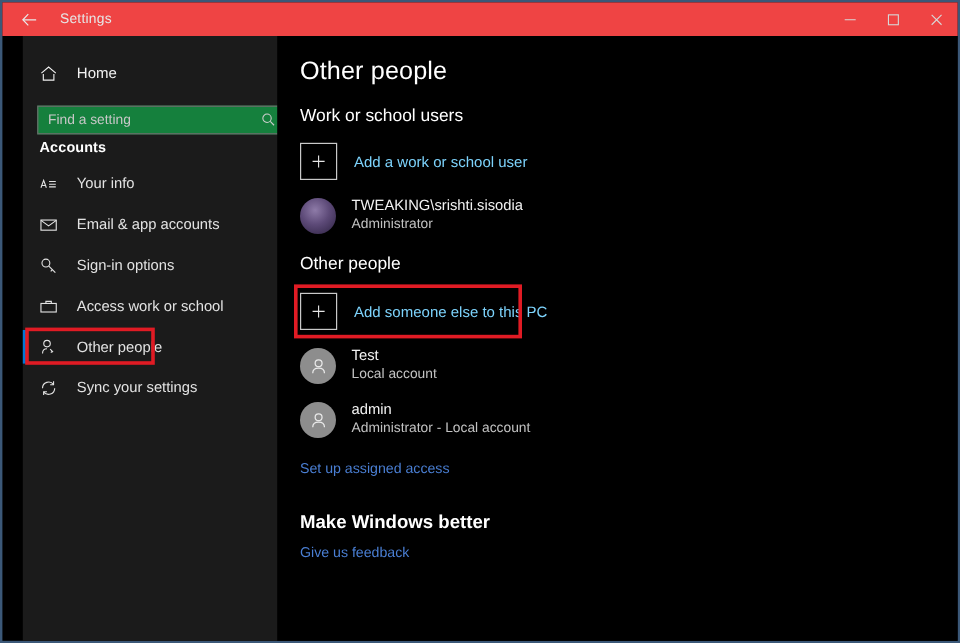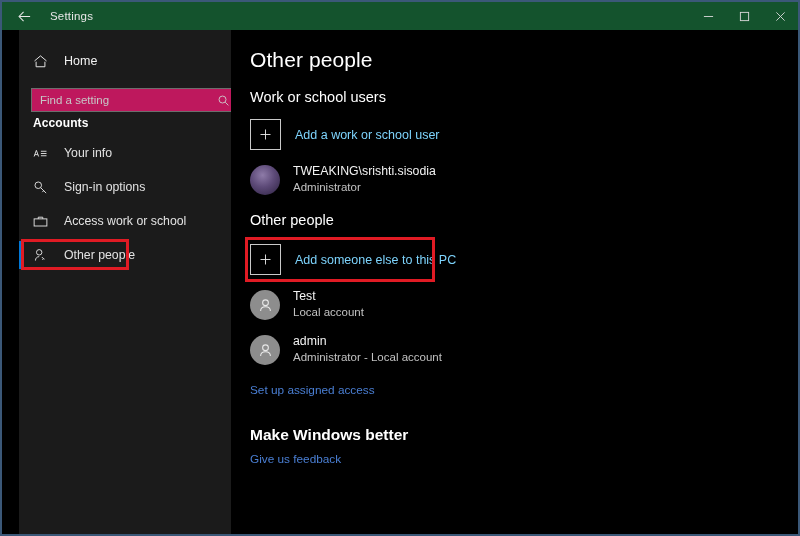--- a/index.html
+++ b/index.html
@@ -13,21 +13,21 @@
     position:relative;
     width:800px; height:536px;
     background:#000;
     border:2px solid #3b5878;
     border-top-width:2px;
   }
   
   #titlebar {
     position:absolute; top:0; left:0;
     width:796px; height:28px;
-    background:#14532d;
+    background:#ef4444;
     display:flex; align-items:center;
   }
   #back-btn {
     width:44px; height:28px;
     display:flex; align-items:center; justify-content:center;
     color:#e8e8e8;
   }
   #back-btn svg { display:block; }
   #app-title {
     font-size:11.5px; color:#e6e6e6;
@@ -50,21 +50,21 @@
     display:flex; align-items:center;
     height:34px; margin-top:14px; padding-left:14px;
     color:#f2f2f2;
   }
   #home-row .ico { width:26px; display:flex; align-items:center; color:#f0f0f0; }
   #home-row .lbl { font-size:12.5px; margin-left:5px; }
   #search-wrap { padding:10px 10px 0 12px; }
   #search-box {
     position:relative;
     height:24px; width:207px;
-    background:#be185d;
+    background:#15803d;
     border:1px solid #6d6d6d;
     display:flex; align-items:center;
   }
   #search-input {
     background:transparent; border:0; outline:none;
     color:#cfcfcf; font-size:11.5px;
     font-family:"Liberation Sans", sans-serif;
     padding-left:8px; width:180px; height:22px;
   }
   #search-input::placeholder { color:#c7c7c7; opacity:1; }
@@ -234,20 +234,29 @@
     <div class="nav-item">
       <span class="ico">
         <svg width="15" height="15" viewBox="0 0 16 16" fill="none" stroke="currentColor" stroke-width="1">
           <path d="M1.2 11.2L3.6 4.6l2.4 6.6M2 9.2h3.2"></path>
             <path d="M8.4 5.6h6M8.4 8h6M8.4 10.4h6"></path>
         </svg>
       </span>
       <span class="lbl">Your info</span>
     </div>
 
+    <div class="nav-item">
+      <span class="ico">
+        <svg width="15" height="15" viewBox="0 0 16 16" fill="none" stroke="currentColor" stroke-width="1">
+          <rect x="1.2" y="3.6" width="13.6" height="9"></rect>
+            <path d="M1.2 3.9L8 8.8l6.8-4.9"></path>
+        </svg>
+      </span>
+      <span class="lbl">Email &amp; app accounts</span>
+    </div>
 
     <div class="nav-item">
       <span class="ico">
         <svg width="15" height="15" viewBox="0 0 16 16" fill="none" stroke="currentColor" stroke-width="1">
           <circle cx="5.6" cy="5.6" r="3.5"></circle>
             <path d="M8.2 8.2L14 14"></path>
             <path d="M11.4 11.4l-1.5 1.5"></path>
         </svg>
       </span>
       <span class="lbl">Sign-in options</span>
@@ -269,20 +278,31 @@
       <span class="ico">
         <svg width="15" height="15" viewBox="0 0 16 16" fill="none" stroke="currentColor" stroke-width="1">
           <circle cx="6.6" cy="4.6" r="2.9"></circle>
             <path d="M2.6 13.4c0-2.6 1.8-4.2 4-4.2"></path>
             <path d="M9.4 9.6l2.6 2.6M10 12.6l1.6-1.6"></path>
         </svg>
       </span>
       <span class="lbl">Other people</span>
     </div>
 
+    <div class="nav-item">
+      <span class="ico">
+        <svg width="15" height="15" viewBox="0 0 16 16" fill="none" stroke="currentColor" stroke-width="1">
+          <path d="M13.4 8A5.4 5.4 0 0 1 3.6 11.2"></path>
+            <path d="M2.6 8A5.4 5.4 0 0 1 12.4 4.8"></path>
+          <path d="M12.4 1.9v3h-3"></path>
+            <path d="M3.6 14.1v-3h3"></path>
+        </svg>
+      </span>
+      <span class="lbl">Sync your settings</span>
+    </div>
   </div>
 
   <div id="main">
 
     <div id="page-title">Other people</div>
 
     <div class="section-head">Work or school users</div>
 
     <div class="add-row">
       <div class="plus-box">

